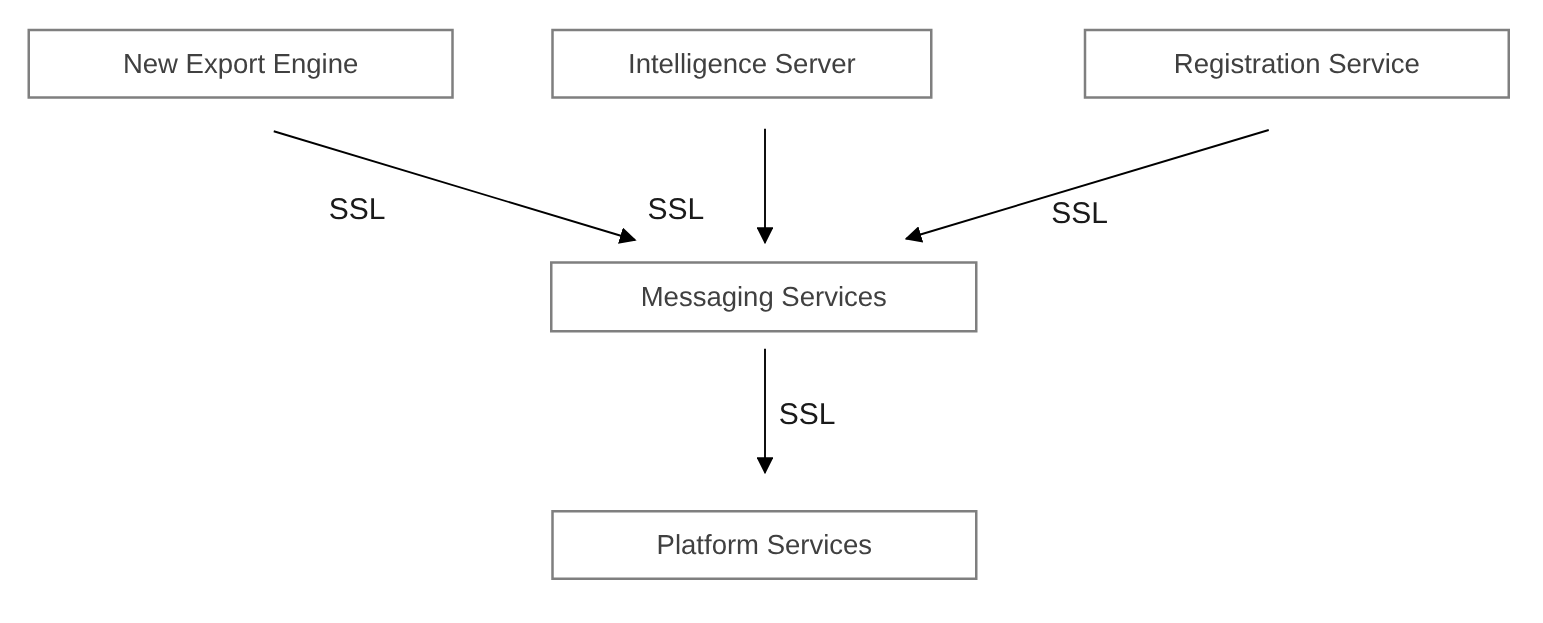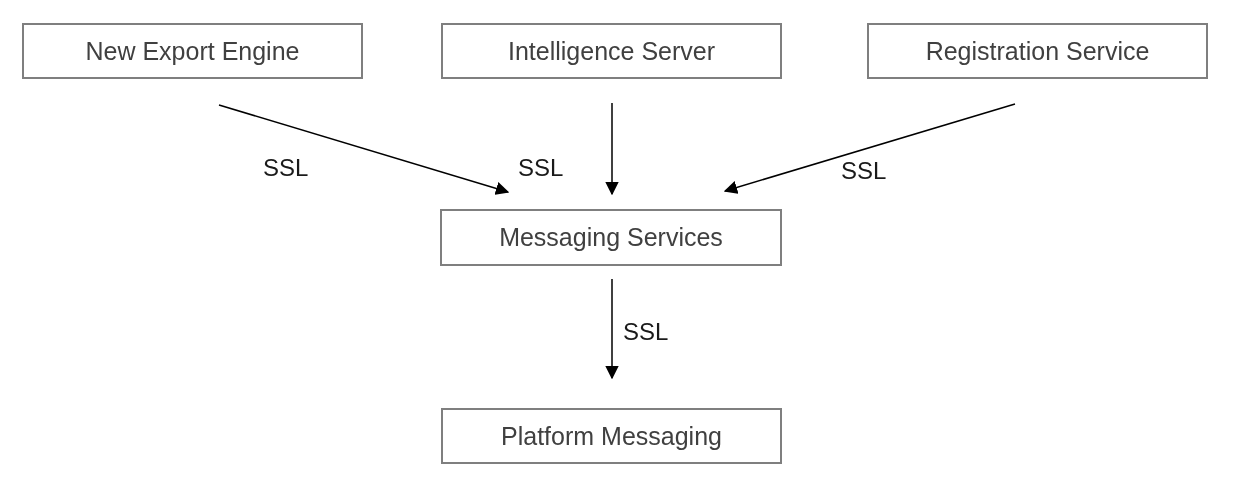--- a/index.html
+++ b/index.html
@@ -14,29 +14,29 @@
     background: var(--background, #ffffff);
     font-family: "Liberation Sans", sans-serif;
     overflow: hidden;
   }
   .node {
     position: absolute;
     box-sizing: border-box;
     border: 2px solid var(--node-border, #7f7f7f);
     background: #ffffff;
     color: var(--node-text, #404040);
-    font-size: 25px;
+    font-size: 22px;
     line-height: 1;
     display: flex;
     align-items: center;
     justify-content: center;
     white-space: nowrap;
   }
   #node-new-export-engine   { left: 22px;  top: 23px;  width: 341px; height: 56px; }
-  #node-intelligence-server { left: 441px; top: 23px;  width: 341px; height: 56px; }
+  #node-intelligence-server { left: 441px; top: 23px;  width: 305px; height: 56px; }
   #node-registration-service{ left: 867px; top: 23px;  width: 341px; height: 56px; }
   #node-messaging-services  { left: 440px; top: 209px; width: 342px; height: 57px; }
   #node-platform-analytics  { left: 441px; top: 408px; width: 341px; height: 56px; }
 
   .edge-layer {
     position: absolute;
     left: 0; top: 0;
     width: 1234px;
     height: 498px;
     pointer-events: none;
@@ -71,21 +71,21 @@
   </svg>
 
   <div class="node" id="node-new-export-engine">New Export Engine</div>
 
   <div class="node" id="node-intelligence-server">Intelligence Server</div>
 
   <div class="node" id="node-registration-service">Registration Service</div>
 
   <div class="node" id="node-messaging-services">Messaging Services</div>
 
-  <div class="node" id="node-platform-analytics">Platform Messaging</div>
+  <div class="node" id="node-platform-analytics">Platform Services</div>
 
   <div class="edge-label" id="ssl-label-1">SSL</div>
 
   <div class="edge-label" id="ssl-label-2">SSL</div>
 
   <div class="edge-label" id="ssl-label-3">SSL</div>
 
   <div class="edge-label" id="ssl-label-4">SSL</div>
 
 </div>

